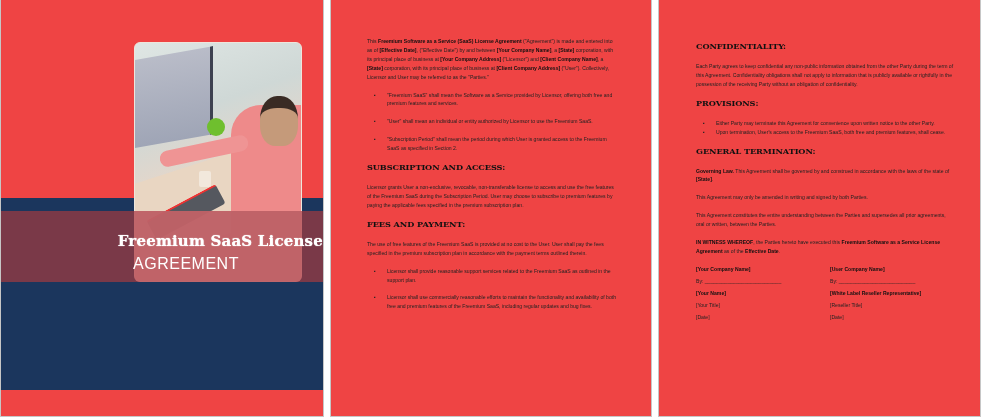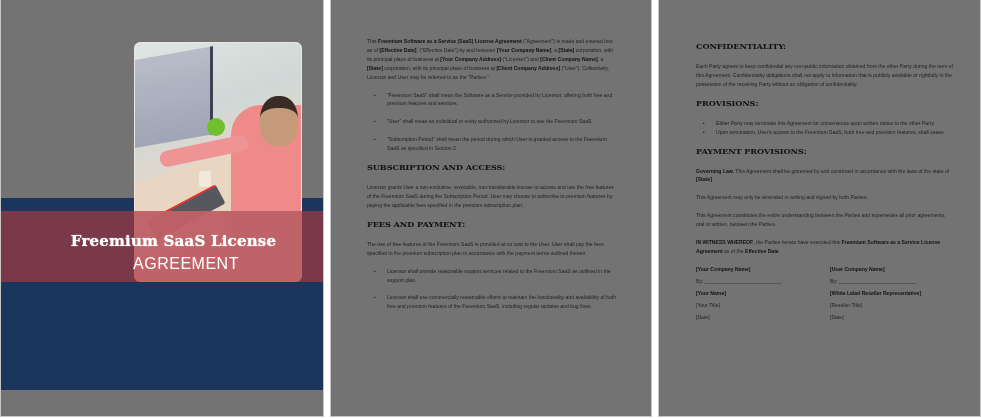--- a/index.html
+++ b/index.html
@@ -1,20 +1,20 @@
 <!DOCTYPE html>
 <html><head>
 <meta charset="utf-8">
 <style>
   * { box-sizing: border-box; margin: 0; padding: 0; }
   html, body { width: 981px; height: 418px; overflow: hidden; background: #ffffff; }
   body { position: relative; font-family: "Liberation Sans", sans-serif; color: #1a1a1a; }
 
   .page {
-    position: absolute; top: 0; height: 417px; background: #737373;
+    position: absolute; top: 0; height: 417px; background: #ef4444;
     border: 1px solid #c6c6c6; border-top: none;
     overflow: hidden;
   }
   #page1 { left: 0; width: 324px; }
   #page2 { left: 330px; width: 322px; }
   #page3 { left: 658px; width: 323px; }
 
   
   .navy-band { position: absolute; left: 0; top: 198px; width: 322px; height: 192px; background: #1b365d; }
   .photo {
@@ -28,21 +28,21 @@
   .photo .desk { position:absolute; left:0; top:118px; width:140px; height:80px; background:#e9d6c2; transform: skewY(-18deg); }
   .photo .keyboard { position:absolute; left:12px; top:158px; width:78px; height:22px; background:#55585f; transform: rotate(-28deg); border-top:2px solid #e33; border-radius:3px; }
   .photo .cup { position:absolute; left:64px; top:128px; width:12px; height:16px; background:#f2e8dc; border-radius:2px; }
   .photo .person { position:absolute; left:96px; top:62px; width:80px; height:190px; background:#ee8a8a; border-radius:30px 10px 0 0; }
   .photo .head { position:absolute; left:125px; top:53px; width:38px; height:50px; background:#c59a7a; border-radius:45% 45% 40% 40%; border-top:12px solid #3a2b24; }
   .photo .arm { position:absolute; left:24px; top:100px; width:90px; height:16px; background:#ef9494; transform: rotate(-12deg); border-radius:8px; }
 
   .red-band { position: absolute; left: 0; top: 211px; width: 322px; height: 71px; background: rgba(130, 58, 70, 0.92); }
   .photo-over { position:absolute; left:133px; top:211px; width:168px; height:71px; background: rgba(236,128,128,0.55); border-radius: 0 0 6px 6px; }
   .cover-title {
-    position: absolute; left: 0; top: 232px; width: 322px; text-align: center;
+    position: absolute; left: 0; top: 232px; width: 322px; text-align: right;
     padding-left: 23px;
     font-family: "DejaVu Serif", serif; font-weight: bold; font-size: 15px; color: #fff; letter-spacing: 0.2px;
     text-shadow: 0 0 1px #fff;
   }
   .cover-sub {
     position: absolute; left: 0; top: 255px; width: 322px; text-align: center;
     padding-left: 0px;
     font-family: "Liberation Sans", sans-serif; font-size: 16px; color: #fff; letter-spacing: 0.5px; margin-left: 24px;
   }
 
@@ -102,21 +102,21 @@
 
 <div class="page" id="page3">
   <div class="content">
     <h2>CONFIDENTIALITY:</h2>
     <p>Each Party agrees to keep confidential any non-public information obtained from the other Party during the term of this Agreement. Confidentiality obligations shall not apply to information that is publicly available or rightfully in the possession of the receiving Party without an obligation of confidentiality.</p>
     <h2>PROVISIONS:</h2>
     <ul class="tight">
       <li>Either Party may terminate this Agreement for convenience upon written notice to the other Party.</li>
       <li>Upon termination, User's access to the Freemium SaaS, both free and premium features, shall cease.</li>
     </ul>
-    <h2>PAYMENT PROVISIONS:</h2>
+    <h2>GENERAL TERMINATION:</h2>
     <p><b>Governing Law.</b><span> This Agreement shall be governed by and construed in accordance with the laws of the state of </span><b>[State]</b><span>.</span></p>
     <p>This Agreement may only be amended in writing and signed by both Parties.</p>
     <p>This Agreement constitutes the entire understanding between the Parties and supersedes all prior agreements, oral or written, between the Parties.</p>
     <p><b>IN WITNESS WHEREOF</b><span>, the Parties hereto have executed this </span><b>Freemium Software as a Service License Agreement</b><span> as of the </span><b>Effective Date</b><span>.</span></p>
     <div class="sig-grid">
       <div><b>[Your Company Name]</b></div>
       <div><b>[User Company Name]</b></div>
       <div>By: ___________________________</div>
       <div>By: ___________________________</div>
       <div><b>[Your Name]</b></div>

